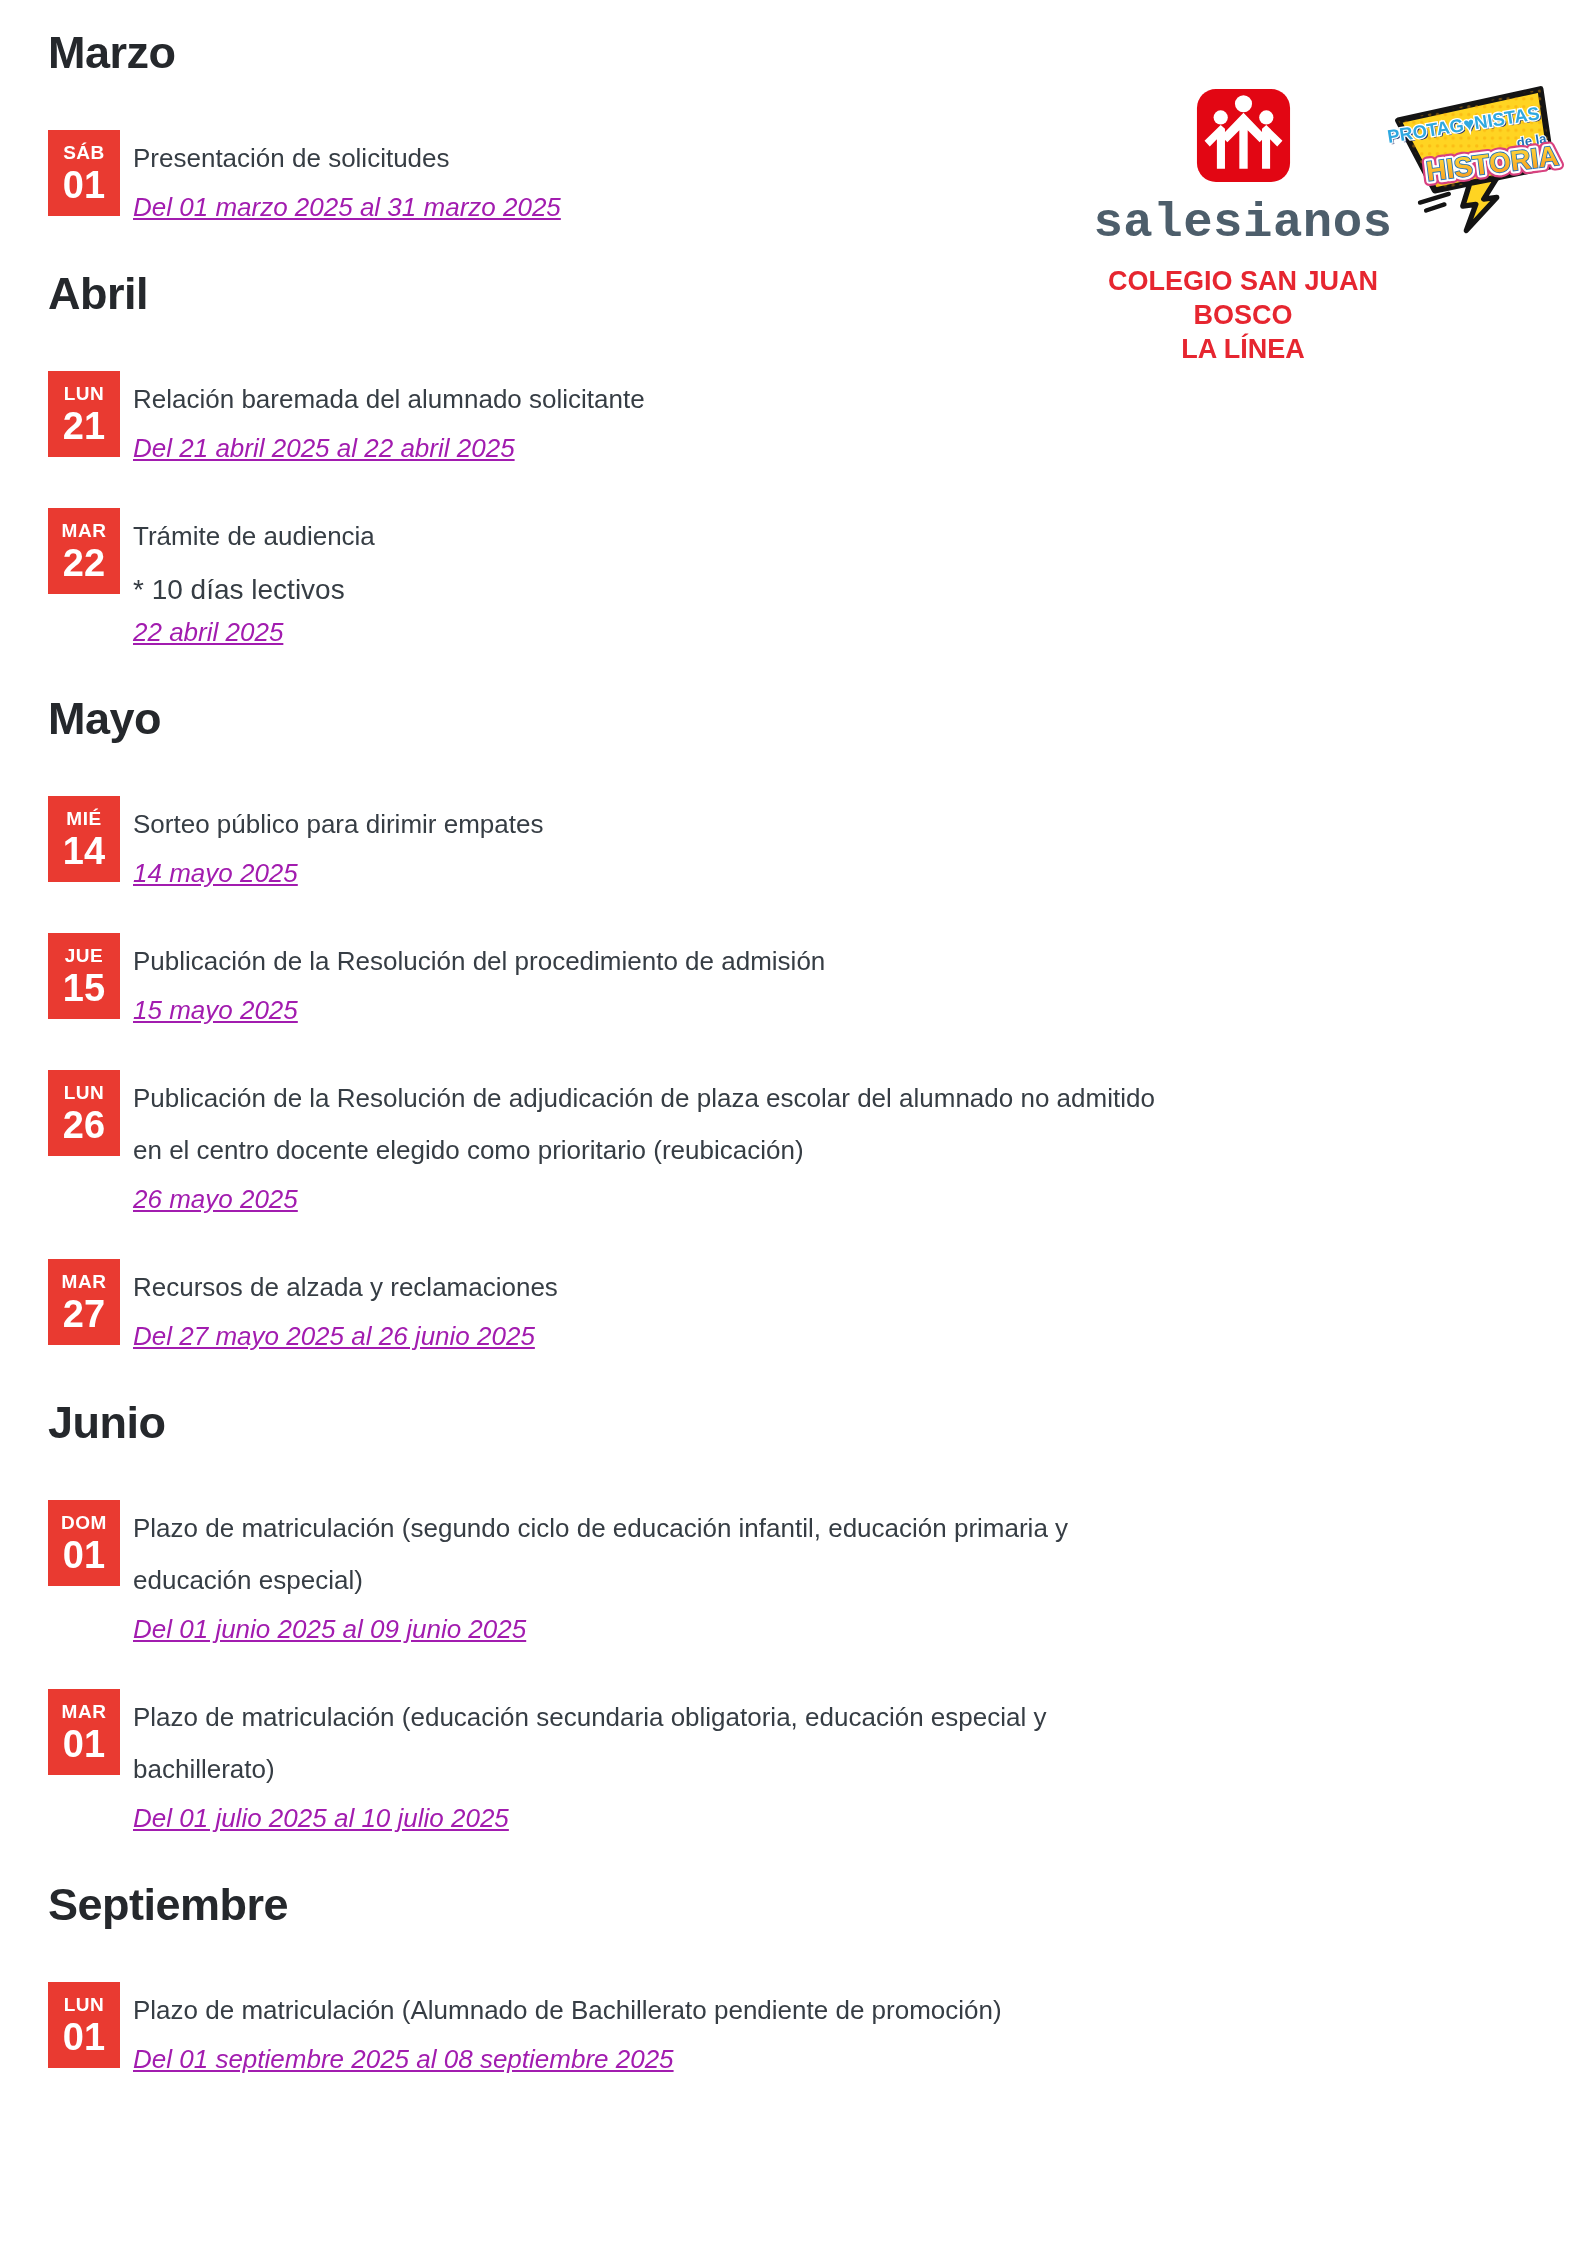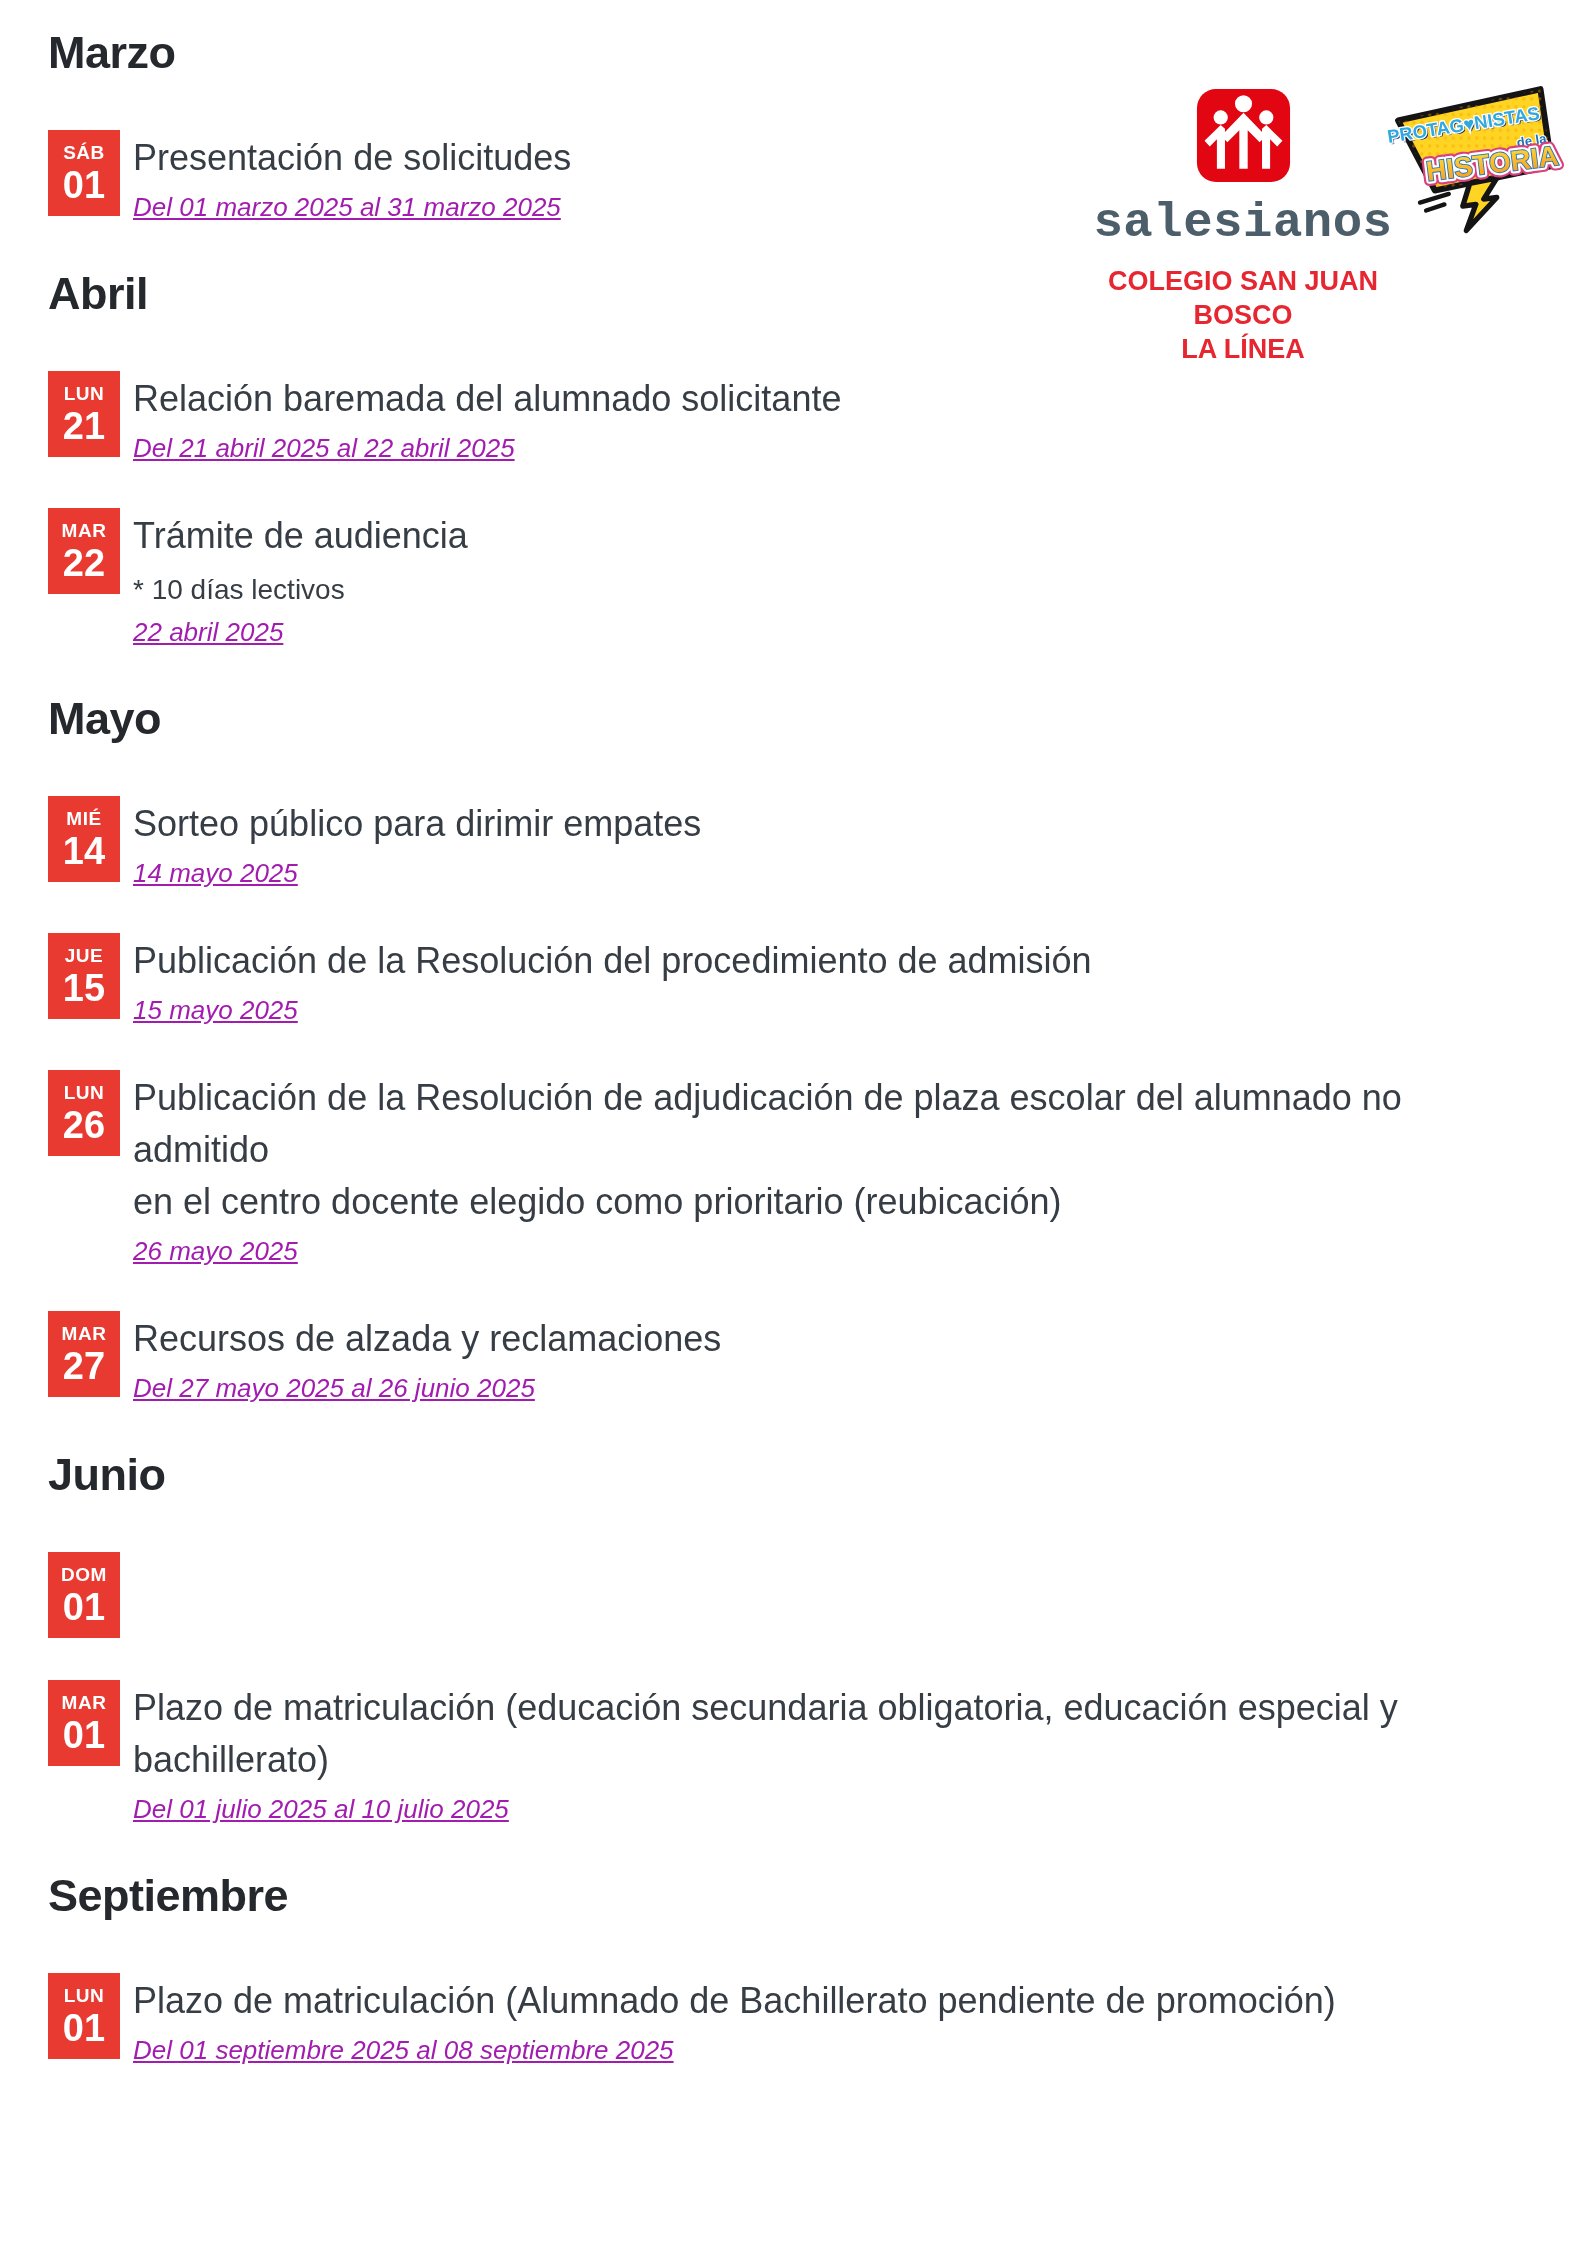--- a/index.html
+++ b/index.html
@@ -22,21 +22,21 @@
   .event { display:flex; align-items:flex-start; margin-bottom:42px; }
   .date-badge {
     flex:0 0 72px; width:72px; height:86px;
     background:#e93a31; color:#ffffff;
     display:flex; flex-direction:column; align-items:center; justify-content:center;
   }
   .date-badge .dow { font-size:19px; font-weight:700; line-height:1; letter-spacing:0.5px; margin-bottom:4px; }
   .date-badge .dom { font-size:38px; font-weight:700; line-height:1; }
   .event-body { padding:2px 0 0 13px; max-width:1330px; }
   .event-title {
-    font-size:36px; line-height:52px; color:#363d44;
+    font-size:26px; line-height:52px; color:#363d44;
     white-space:pre-line;
   }
   .event-note { font-size:28px; line-height:39px; color:#363d44; margin-top:8px; }
   .event-date { font-size:26px; line-height:35px; font-style:italic; color:#a21caf; margin-top:6px;text-decoration:underline; }
   .event-note ~ .event-date { }
   
   .brand {
     position:absolute; top:88px; left:1083px; width:320px;
     text-align:center;
   }
@@ -197,20 +197,25 @@
       </div>
     </section>
 
     <section>
       <h2 class="month-heading">Junio</h2>
       <div class="event">
         <div class="date-badge">
           <span class="dow">DOM</span>
           <span class="dom">01</span>
         </div>
+        <div class="event-body">
+          <div class="event-title">Plazo de matriculación (segundo ciclo de educación infantil, educación primaria y
+educación especial)</div>
+          <div class="event-date">Del 01 junio 2025 al 09 junio 2025</div>
+        </div>
       </div>
     </section>
 
     <section>
       <div class="event">
         <div class="date-badge">
           <span class="dow">MAR</span>
           <span class="dom">01</span>
         </div>
         <div class="event-body">

